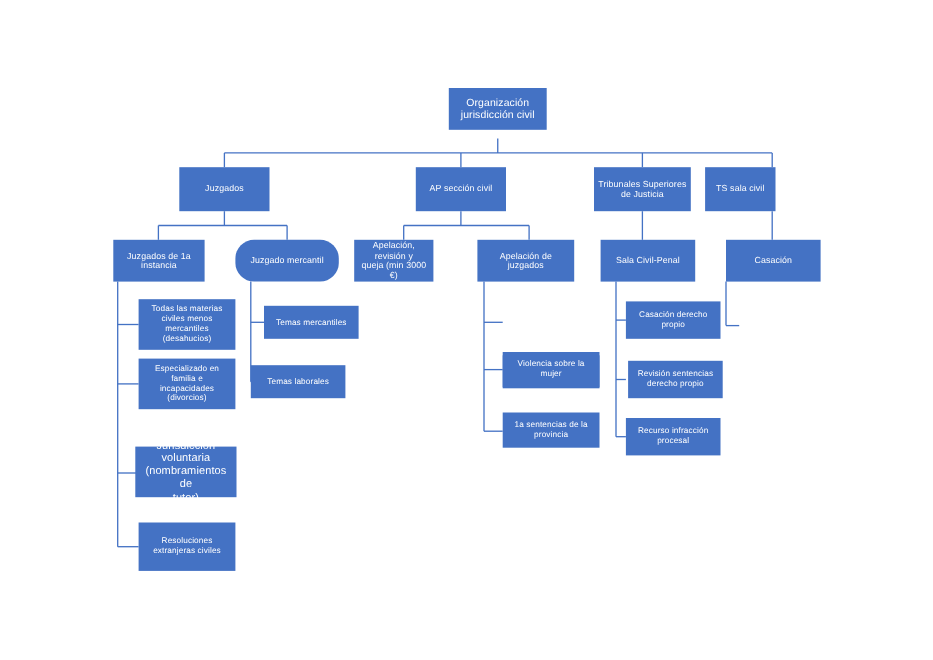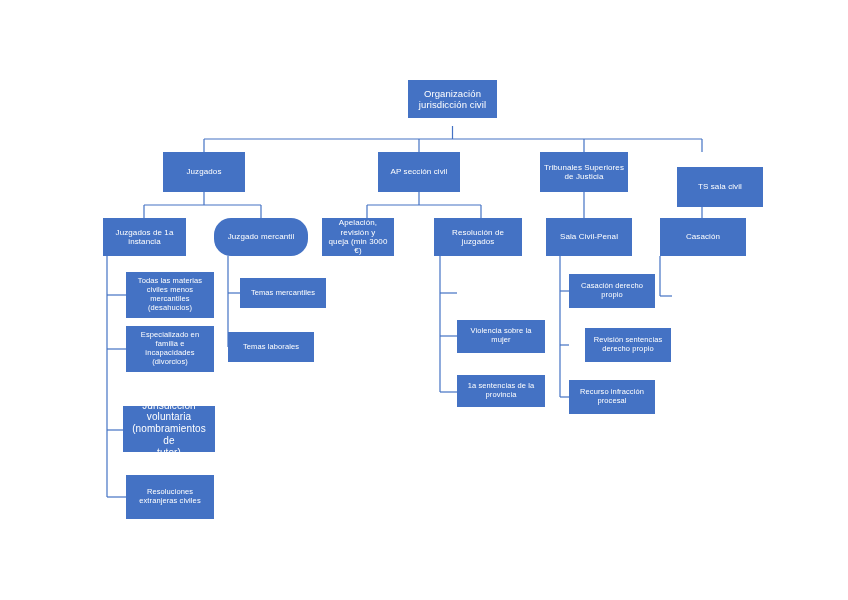--- a/index.html
+++ b/index.html
@@ -106,31 +106,31 @@
   <div class="node" style="left:408px; top:80px; width:89px; height:38px; font-size:9.5px;">Organización
 jurisdicción civil</div>
 
   <div class="node" style="left:163px; top:152px; width:82px; height:40px; font-size:8px;">Juzgados</div>
 
   <div class="node" style="left:378px; top:152px; width:82px; height:40px; font-size:8px;">AP sección civil</div>
 
   <div class="node" style="left:540px; top:152px; width:88px; height:40px; font-size:8px;">Tribunales Superiores
 de Justicia</div>
 
-  <div class="node" style="left:677px; top:152px; width:86px; height:40px; font-size:8px;margin-top:15px;">TS sala civil</div>
+  <div class="node" style="left:641px; top:152px; width:64px; height:40px; font-size:8px;">TS sala civil</div>
 
   <div class="node" style="left:103px; top:218px; width:83px; height:38px; font-size:8px;">Juzgados de 1a
 instancia</div>
 
   <div class="node" style="left:214px; top:218px; width:94px; height:38px; font-size:8px;border-radius:17px;">Juzgado mercantil</div>
 
   <div class="node" style="left:322px; top:218px; width:72px; height:38px; font-size:8px;">Apelación, revisión y
 queja (min 3000 €)</div>
 
-  <div class="node" style="left:434px; top:218px; width:88px; height:38px; font-size:8px;">Resolución de
+  <div class="node" style="left:434px; top:218px; width:88px; height:38px; font-size:8px;">Apelación de
 juzgados</div>
 
   <div class="node" style="left:546px; top:218px; width:86px; height:38px; font-size:8px;">Sala Civil-Penal</div>
 
   <div class="node" style="left:660px; top:218px; width:86px; height:38px; font-size:8px;">Casación</div>
 
   <div class="node" style="left:126px; top:272px; width:88px; height:46px; font-size:7.5px;">Todas las materias
 civiles menos
 mercantiles
 (desahucios)</div>
@@ -155,20 +155,20 @@
 
   <div class="node" style="left:457px; top:320px; width:88px; height:32px; font-size:7.5px;">Violencia sobre la
 mujer</div>
 
   <div class="node" style="left:457px; top:375px; width:88px; height:32px; font-size:7.5px;">1a sentencias de la
 provincia</div>
 
   <div class="node" style="left:569px; top:274px; width:86px; height:34px; font-size:7.5px;">Casación derecho
 propio</div>
 
-  <div class="node" style="left:585px; top:328px; width:86px; height:34px; font-size:7.5px;">Revisión sentencias
+  <div class="node" style="left:571px; top:328px; width:86px; height:34px; font-size:7.5px;">Revisión sentencias
 derecho propio</div>
 
   <div class="node" style="left:569px; top:380px; width:86px; height:34px; font-size:7.5px;">Recurso infracción
 procesal</div>
 
 
 </div>
 
 </body></html>

